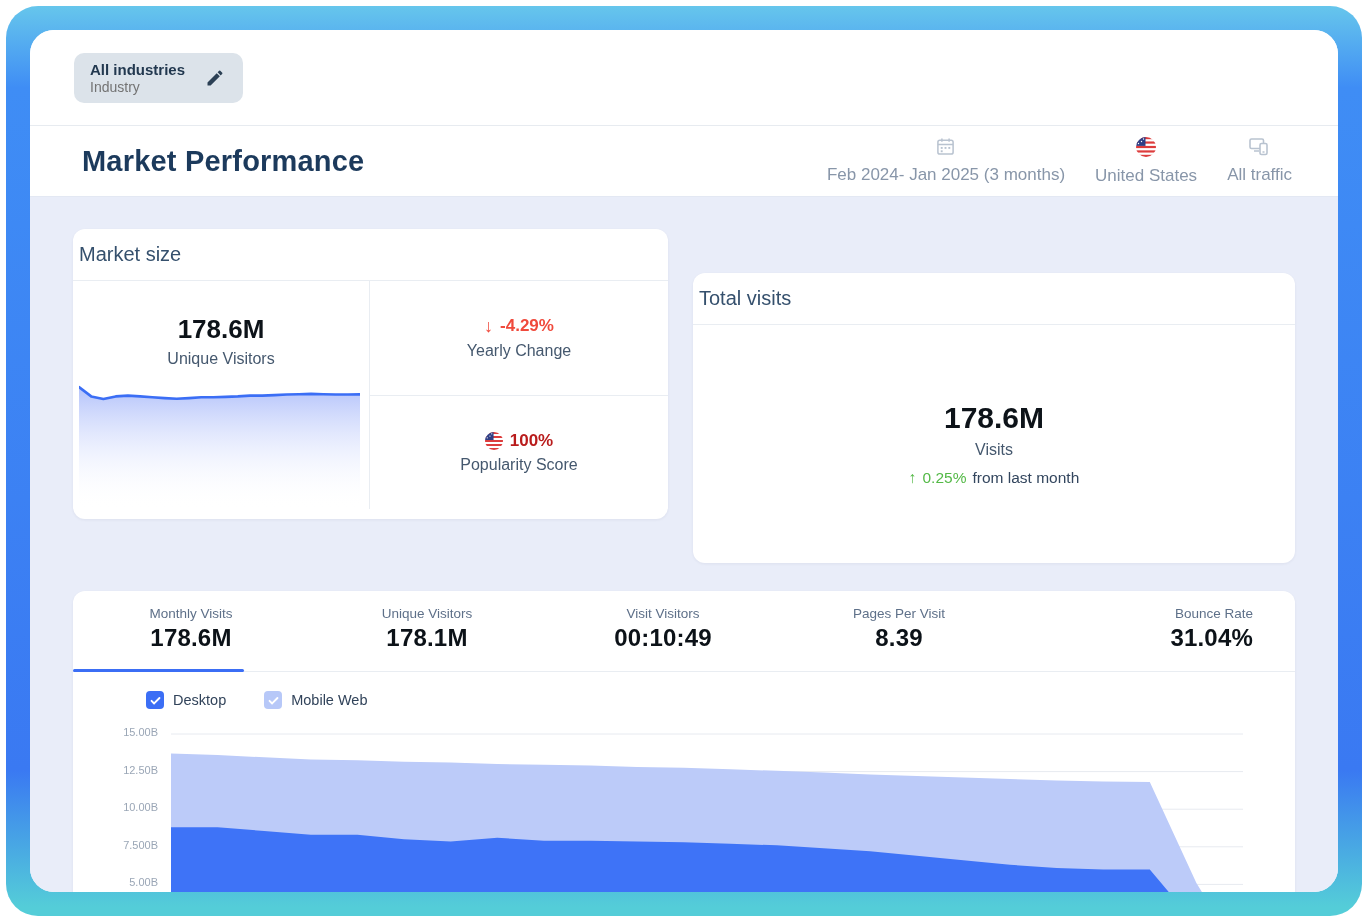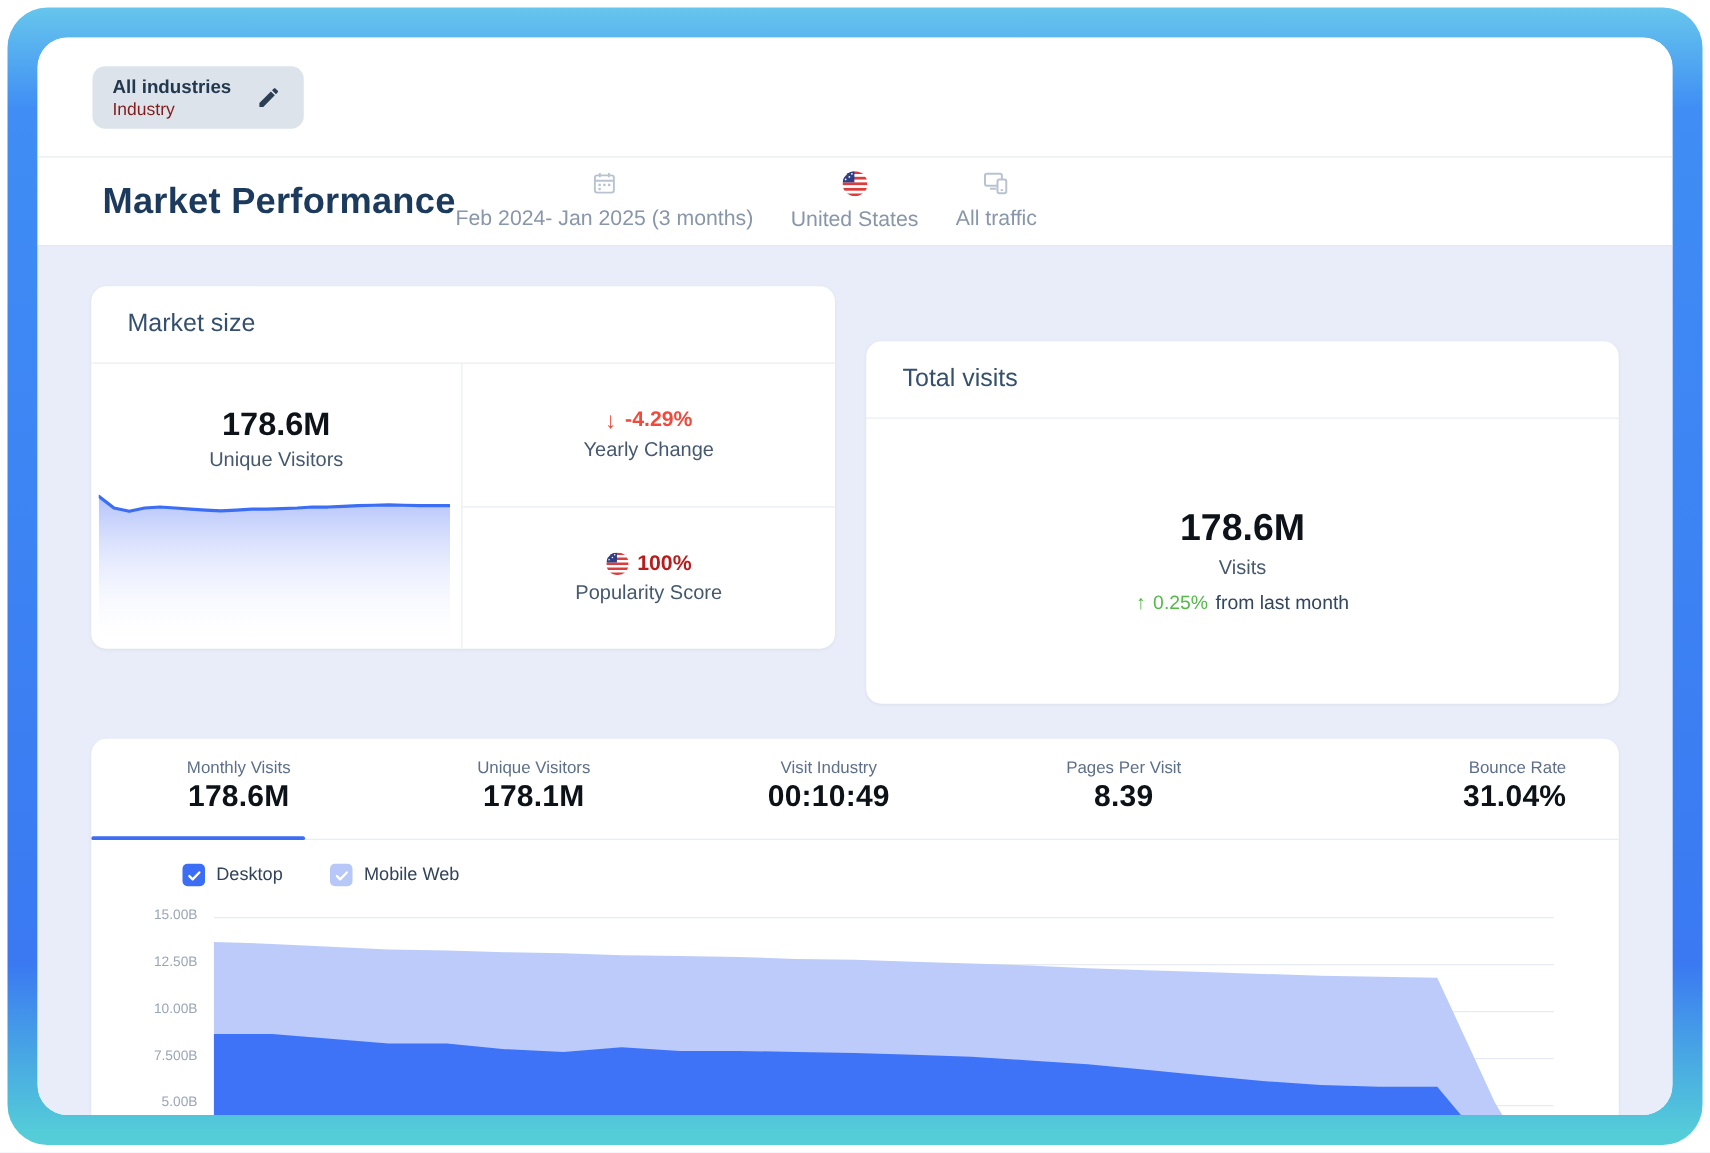--- a/index.html
+++ b/index.html
@@ -8,35 +8,35 @@
 
   .frame { position:absolute; inset:6px; border-radius:32px; overflow:hidden;
            background:linear-gradient(180deg,#66c6ec 0%, #3f8df5 9%, #3a79f2 84%, #54cdd8 99%); }
   .app { position:absolute; inset:24px; background:#ffffff; border-radius:24px; overflow:hidden; }
 
   
   .topbar { height:95px; display:flex; align-items:center; padding-left:44px; background:#fff; }
   .chip { display:flex; align-items:center; gap:20px; background:#dce3ea; border-radius:10px;
           padding:8px 18px 8px 16px; height:50px; cursor:pointer; }
   .chip-title { font-size:15px; font-weight:700; color:#22384f; }
-  .chip-sub { font-size:14px; color:#7f1d1d; margin-top:1px; }
+  .chip-sub { font-size:14px; color:#737373; margin-top:1px; }
 
   
   .header { height:71px; border-top:1px solid #e7ebf0; display:flex; align-items:center;
-            padding:0 46px 0 52px; background:#fff; }
+            justify-content:space-between; padding:0 46px 0 52px; background:#fff; }
   .page-title { font-size:29px; font-weight:600; color:#1c3a5c; letter-spacing:.2px; }
   .filters { display:flex; align-items:center; gap:30px; }
   .filter { display:flex; align-items:center; gap:9px; font-size:17px; color:#8896a9; cursor:pointer;flex-direction:column; }
   .filter svg { flex:0 0 auto; }
 
   
   .body { height:calc(100% - 166px); background:#e9edf9; border-top:1px solid #e3e8f3; padding:32px 43px 0 43px; }
   .cards { display:flex; gap:25px; }
   .card { background:#fff; border-radius:12px; box-shadow:0 1px 3px rgba(26,40,69,.06); }
-  .card-title { height:62px; display:flex; align-items:center; padding-left:29px; font-size:20px;
+  .card-title { height:52px; display:flex; align-items:center; padding-left:6px; font-size:20px;
                 color:#35506d; border-bottom:1px solid #e9edf2;text-align:center; }
 
   .card-market-size { width:595px; height:290px; overflow:hidden; }
   .ms-grid { display:flex; height:228px; }
   .ms-left { width:297px; border-right:1px solid #e9edf2; text-align:center; padding-top:33px; position:relative; }
   .big { font-size:26px; font-weight:700; color:#0d1319; }
   .sub { font-size:16px; color:#45586e; margin-top:5px; }
   .spark { position:absolute; left:6px; bottom:0; }
   .ms-right { flex:1; display:flex; flex-direction:column; }
   .ms-cell { flex:1; display:flex; flex-direction:column; align-items:center; justify-content:center; }
@@ -204,21 +204,21 @@
           <div class="tab-underline"></div>
         <div class="metric active">
               <div class="m-label">Monthly Visits</div>
               <div class="m-value">178.6M</div>
             </div>
             <div class="metric">
               <div class="m-label">Unique Visitors</div>
               <div class="m-value">178.1M</div>
             </div>
             <div class="metric">
-              <div class="m-label">Visit Industry</div>
+              <div class="m-label">Visit Visitors</div>
               <div class="m-value">00:10:49</div>
             </div>
             <div class="metric">
               <div class="m-label">Pages Per Visit</div>
               <div class="m-value">8.39</div>
             </div>
             <div class="metric">
               <div class="m-label">Bounce Rate</div>
               <div class="m-value">31.04%</div>
             </div>

